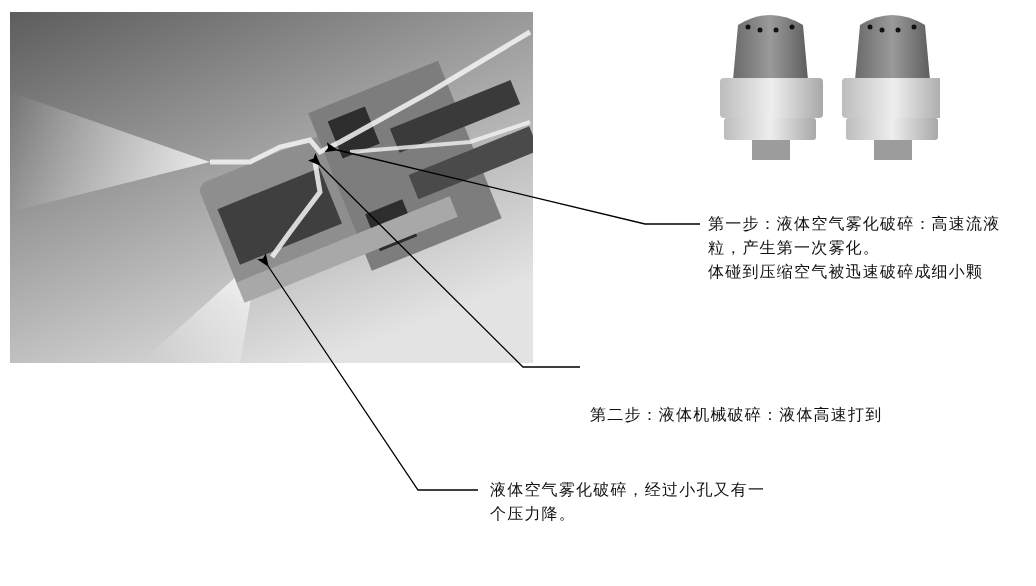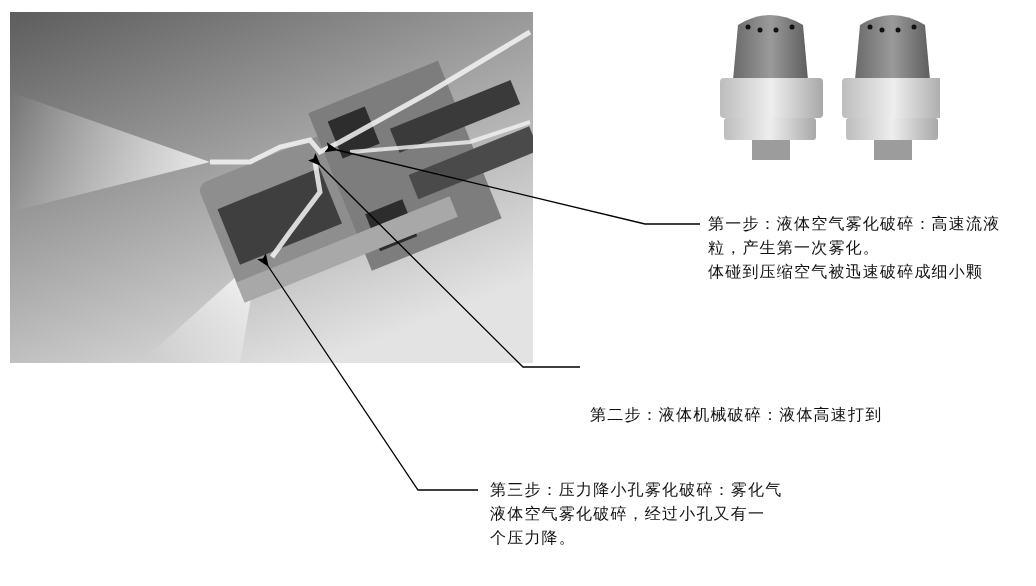--- a/index.html
+++ b/index.html
@@ -106,16 +106,15 @@
 
 <div class="callout" id="c1">
   <span class="line">第一步：液体空气雾化破碎：高速流液</span>
   <span class="line">粒，产生第一次雾化。</span>
   <span class="line">体碰到压缩空气被迅速破碎成细小颗</span>
 </div>
 <div class="callout" id="c2">
   <span class="line">第二步：液体机械破碎：液体高速打到</span>
 </div>
 <div class="callout" id="c3">
-  <span class="line">第三步：压力降小孔雾化破碎：雾化气</span>
   <span class="line">液体空气雾化破碎，经过小孔又有一</span>
   <span class="line">个压力降。</span>
 </div>
 
 </body></html>

